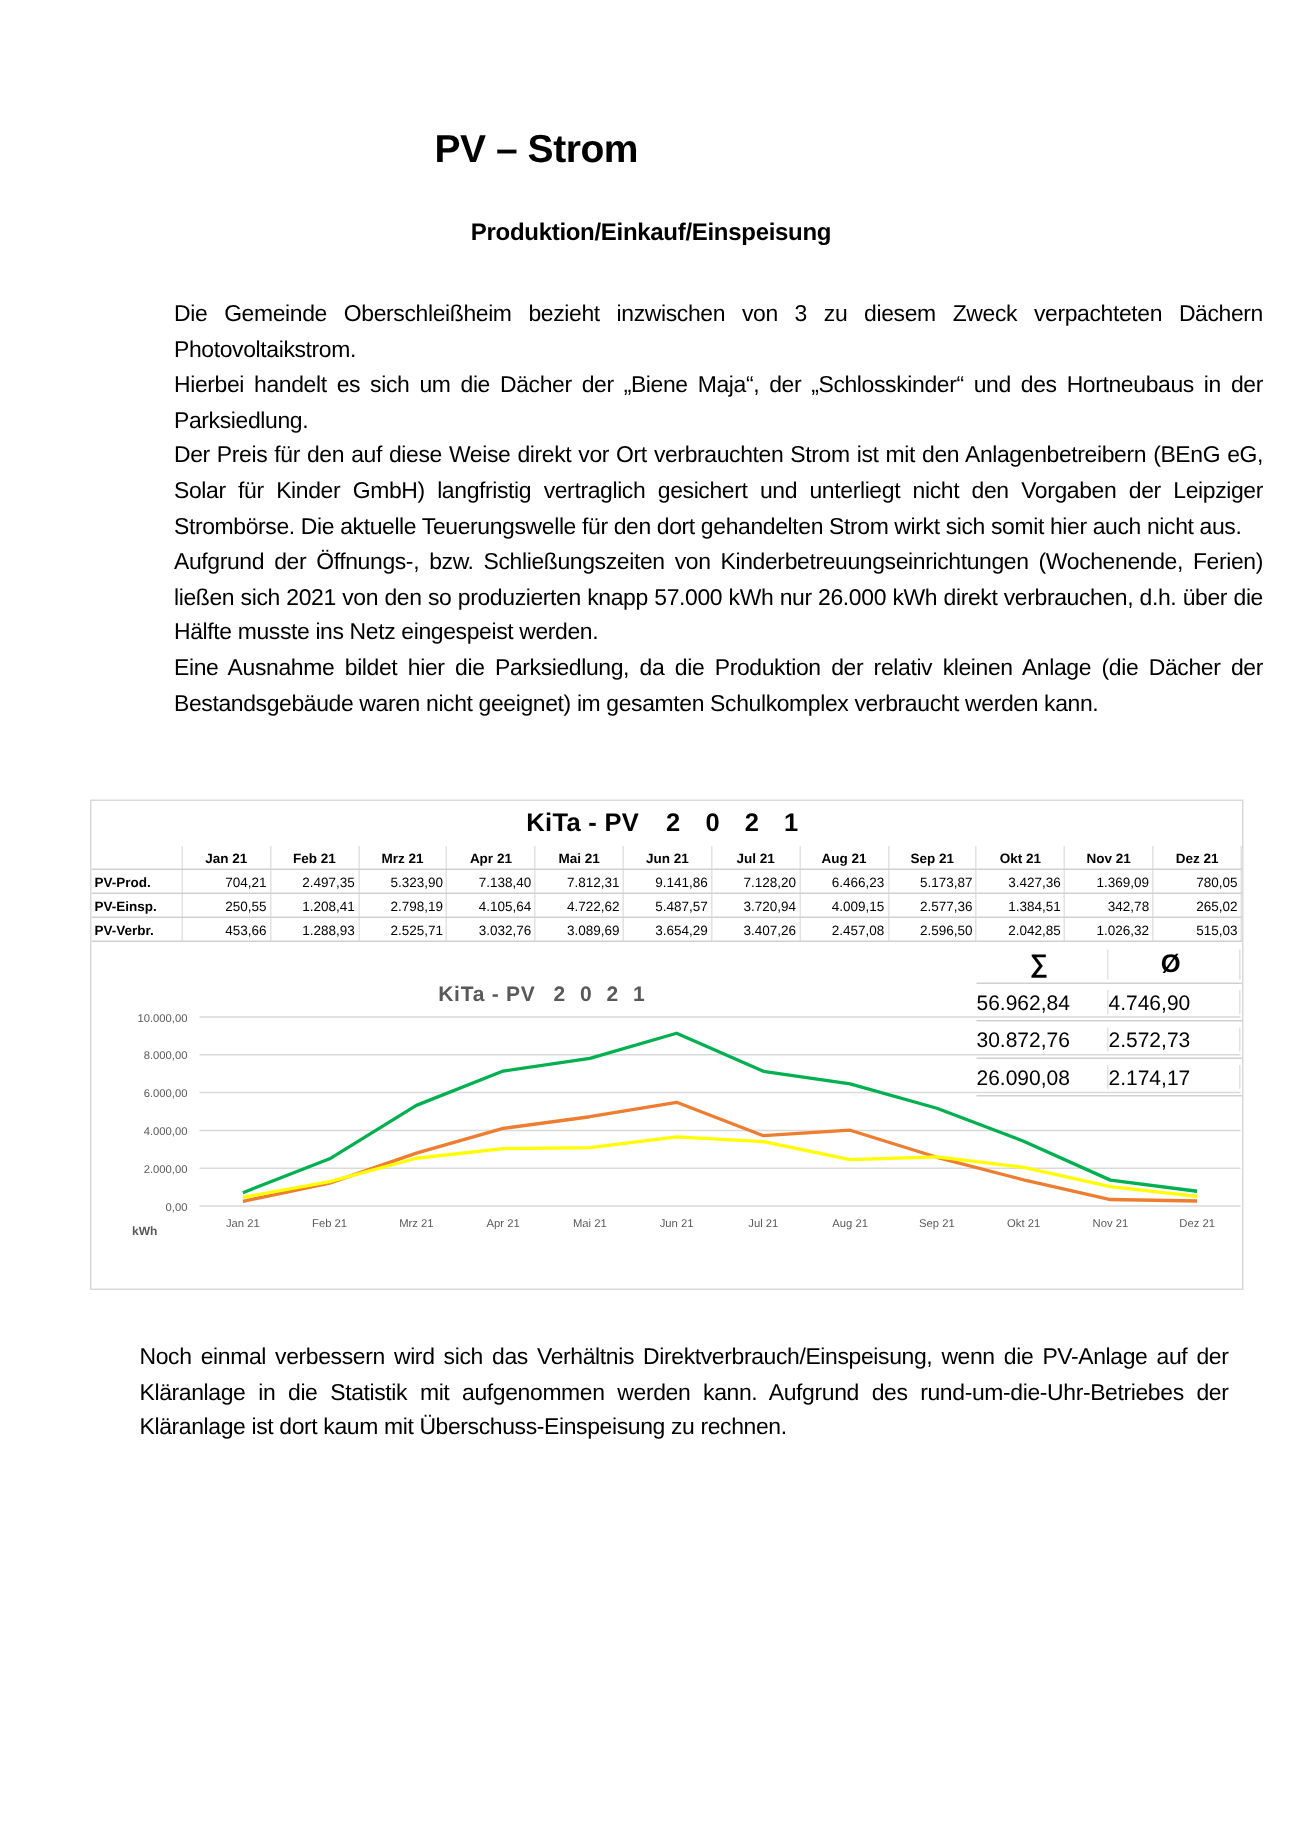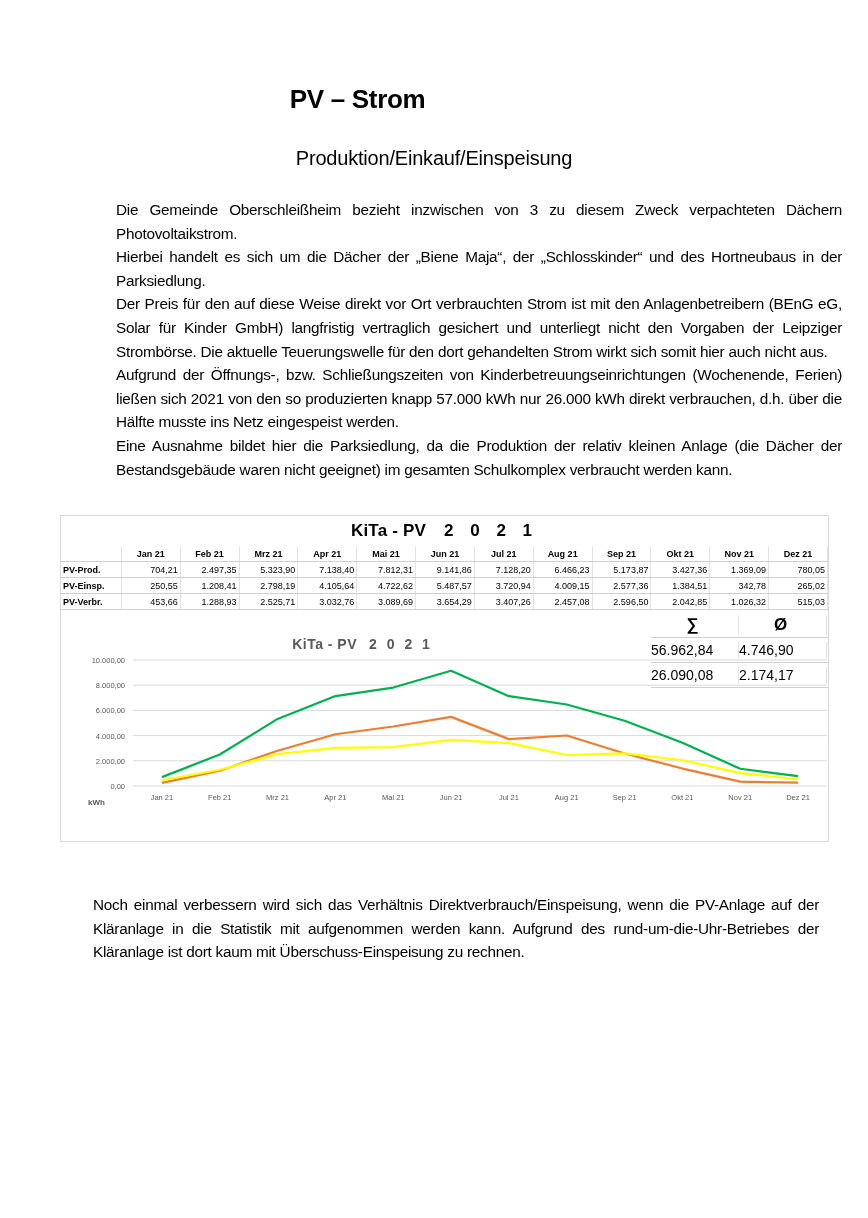--- a/index.html
+++ b/index.html
@@ -1,25 +1,25 @@
 <!DOCTYPE html>
 <html><head>
   <meta charset="utf-8">
   <style>
     html, body { margin: 0; padding: 0; background: #ffffff; }
     body { width: 868px; height: 1218px; position: relative; overflow: hidden; font-family: "Liberation Sans", sans-serif; color: #000; }
     .title { position: absolute; left: 0; width: 715px; top: 84px; text-align: center; font-size: 26px; font-weight: bold; letter-spacing: -0.3px; }
-    .subtitle { position: absolute; left: 0; width: 868px; top: 147px; text-align: center; font-size: 20px; font-weight: normal; letter-spacing: -0.2px; }
+    .subtitle { position: absolute; left: 0; width: 868px; top: 147px; text-align: center; font-size: 16px; font-weight: bold; letter-spacing: -0.2px; }
     .para { position: absolute; left: 93px; width: 726px; font-size: 15.3px; line-height: 23.6px; text-align: justify; letter-spacing: -0.25px; }
     .para p { margin: 0; }
     #intro { top: 198px; margin-left: 23px; }
     #outro { top: 893px; }
 
     
-    .sheet { position: absolute; left: 60px; top: 515px; width: 767px; height: 325px; border: 1px solid #d9d9d9; background: #fff; }
+    .sheet { position: absolute; left: 60px; top: 533px; width: 767px; height: 325px; border: 1px solid #d9d9d9; background: #fff; }
     .tbl-title { position: absolute; left: 0; width: 767px; top: 5px; text-align: center; font-size: 17px; font-weight: bold; letter-spacing: 0.2px; }
     .tbl-title .year { margin-left: 18px; letter-spacing: 6px; }
     table.data { position: absolute; left: 0; top: 30px; border-collapse: collapse; font-size: 9px; }
     table.data td, table.data th { height: 15px; padding: 0 2px; border-bottom: 1px solid #d0d0d0; border-right: 1px solid #e2e2e2; white-space: nowrap; }
     table.data th { font-weight: bold; text-align: center; }
     table.data td.lbl { font-weight: bold; text-align: left; width: 56px; margin-left: 40px; }
     table.data td.num { text-align: right; width: 54px; }
     table.data th.col { width: 54px; }
 
     .stats { position: absolute; left: 590px; top: 97px; width: 177px; font-size: 14px; }
@@ -126,20 +126,24 @@
   <div class="stats">
     <div class="row hdr">
       <div class="cell">∑</div>
       <div class="cell">Ø</div>
     </div>
     <div class="row">
       <div class="cell">56.962,84</div>
       <div class="cell">4.746,90</div>
     </div>
     <div class="row">
+      <div class="cell">30.872,76</div>
+      <div class="cell">2.572,73</div>
+    </div>
+    <div class="row">
       <div class="cell">26.090,08</div>
       <div class="cell">2.174,17</div>
     </div>
   </div>
 
   <div class="chart">
     <div class="chart-title" style="width:575px">
       <span>KiTa - PV</span><span class="year">2 0 2 1</span>
     </div>
     <svg id="chart-svg" width="760" height="200">

